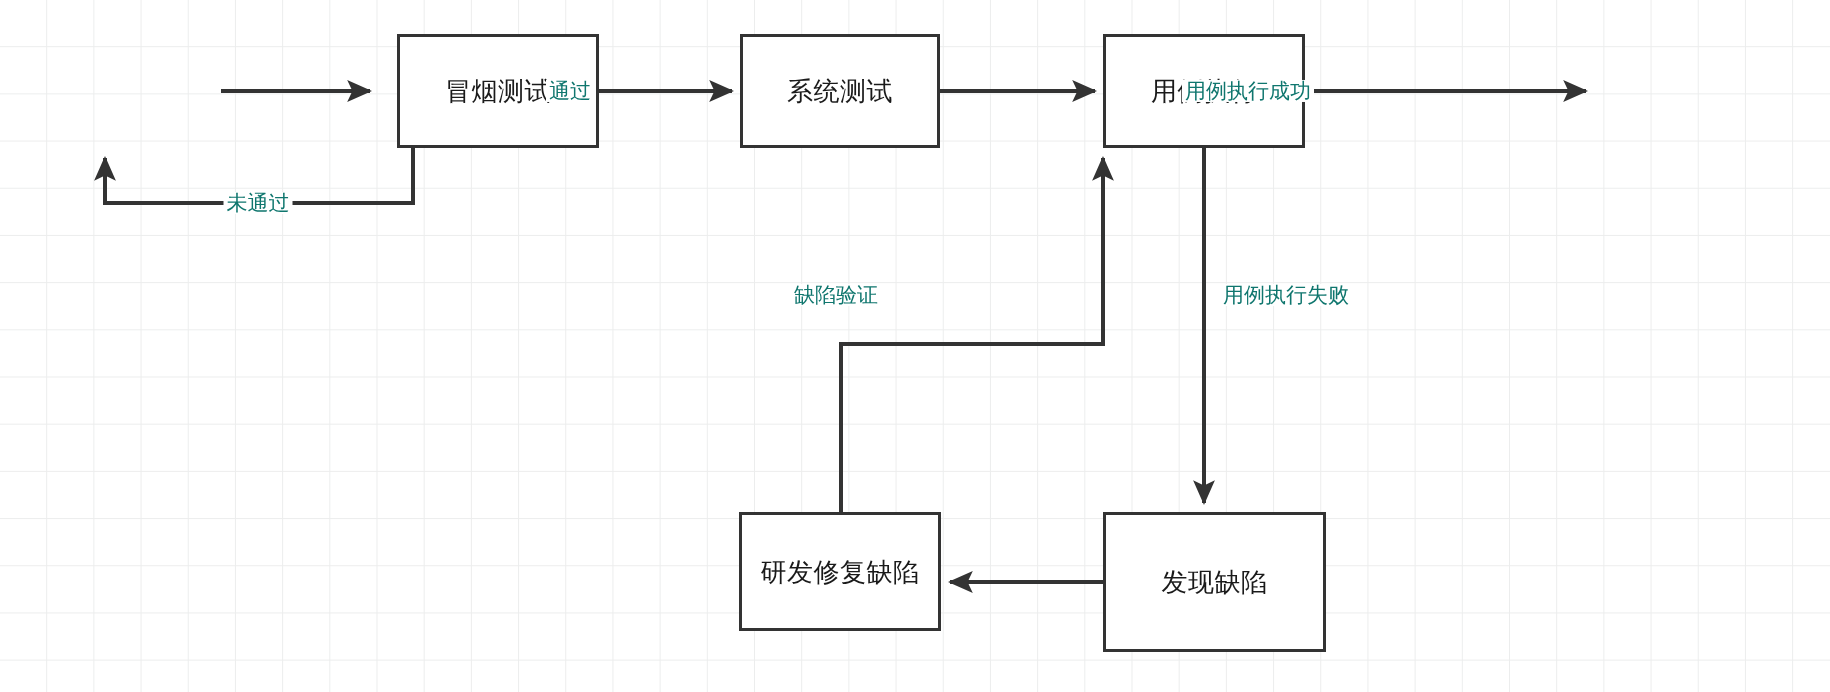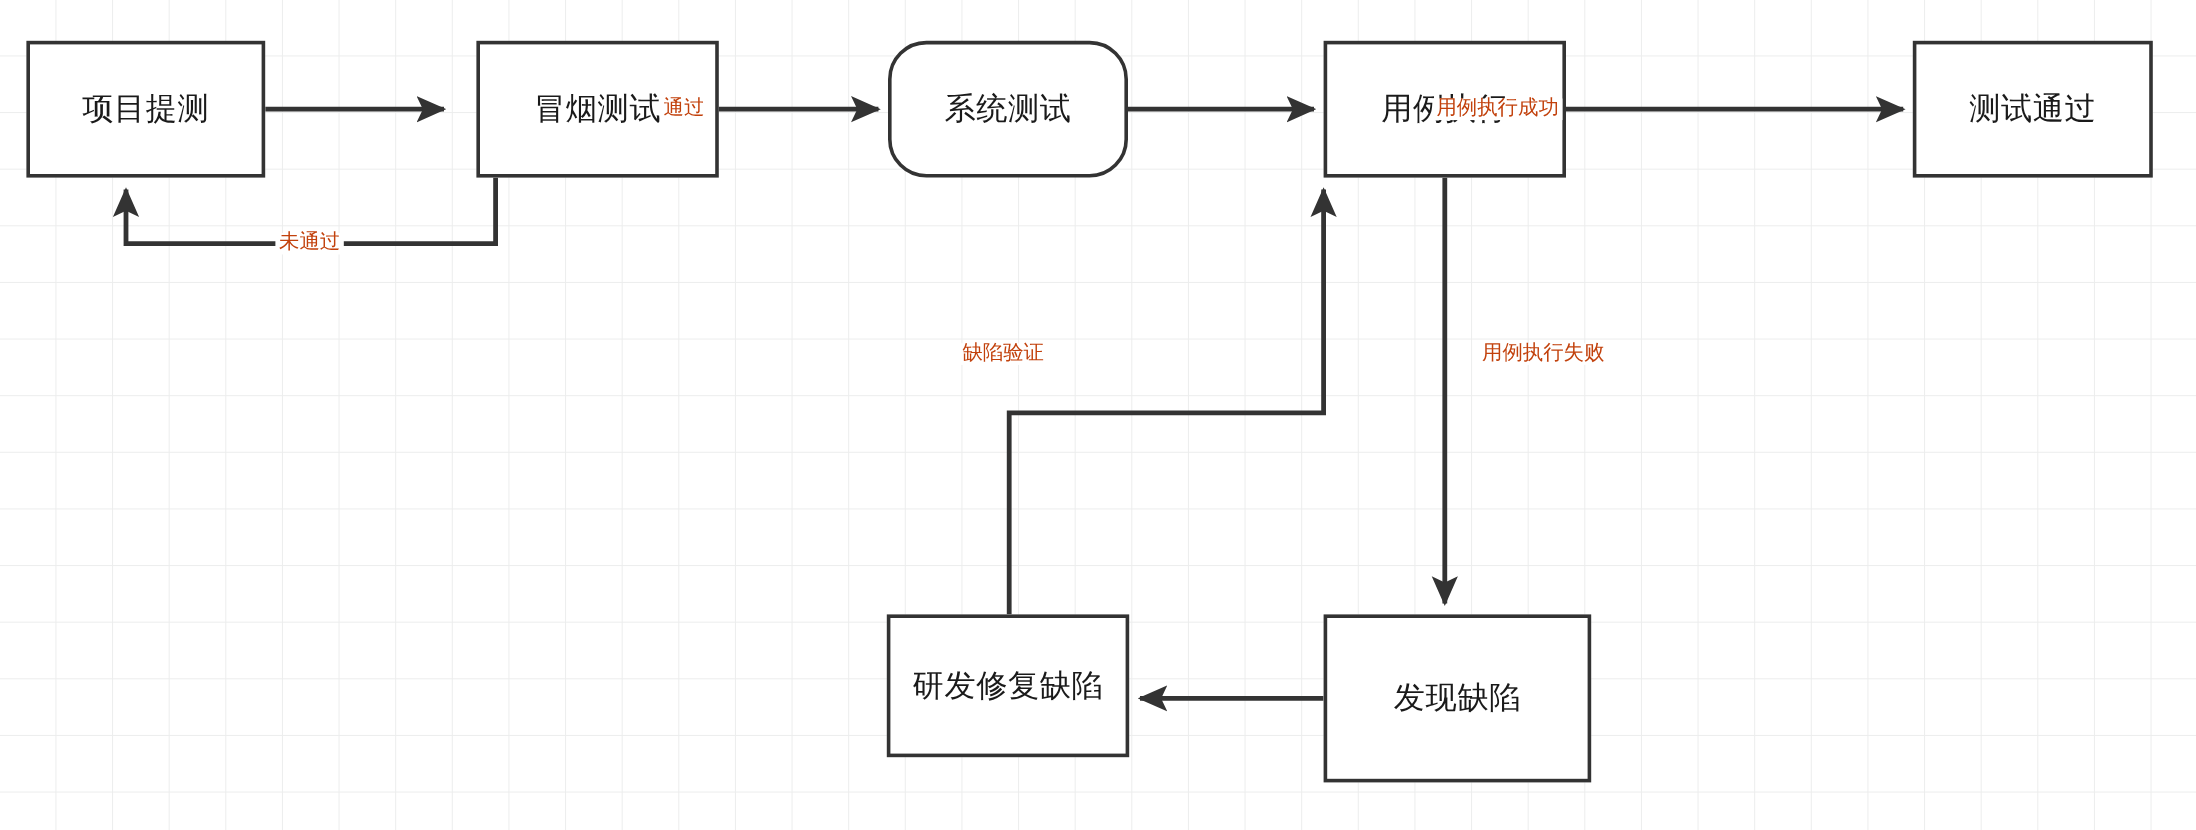--- a/index.html
+++ b/index.html
@@ -43,22 +43,22 @@
     color: #1a1a1a;
     line-height: 1;
     letter-spacing: 0.5px;
     white-space: nowrap;
   }
   .edge-label {
     position: absolute;
     transform: translate(-50%, -50%);
     background: #ffffff;
     padding: 0 3px;
-    font-size: 17px;
-    color: #c2410c;
+    font-size: 21px;
+    color: #0f766e;
     line-height: 1.05;
     white-space: nowrap;
     z-index: 3;
   }
 </style>
 </head>
 <body>
 
 <div id="canvas">
 
@@ -82,39 +82,33 @@
       <path d="M 1305 91 L 1586 91" marker-end="url(#arrow-end)"></path>
 
       <path d="M 1204 148 L 1204 503" marker-end="url(#arrow-end)"></path>
 
       <path d="M 1103 582 L 950 582" marker-end="url(#arrow-end)"></path>
 
       <path d="M 841 512 L 841 344 L 1103 344 L 1103 158" marker-end="url(#arrow-end)"></path>
     </g>
   </svg>
 
-  <div class="node" style="left:22px; top:34px; width:199px; height:114px;">
-    <span class="node-label">项目提测</span>
-  </div>
 
   <div class="node" style="left:397px; top:34px; width:202px; height:114px;">
     <span class="node-label">冒烟测试</span>
   </div>
 
-  <div class="node" style="left:740px; top:34px; width:200px; height:114px;border-radius:32px;">
+  <div class="node" style="left:740px; top:34px; width:200px; height:114px;">
     <span class="node-label">系统测试</span>
   </div>
 
   <div class="node" style="left:1103px; top:34px; width:202px; height:114px;">
     <span class="node-label">用例执行</span>
   </div>
 
-  <div class="node" style="left:1594px; top:34px; width:200px; height:114px;">
-    <span class="node-label">测试通过</span>
-  </div>
 
   <div class="node" style="left:739px; top:512px; width:202px; height:119px;">
     <span class="node-label">研发修复缺陷</span>
   </div>
 
   <div class="node" style="left:1103px; top:512px; width:223px; height:140px;">
     <span class="node-label">发现缺陷</span>
   </div>
 
   <div class="edge-label" style="left:570px; top:91px;">通过</div>

